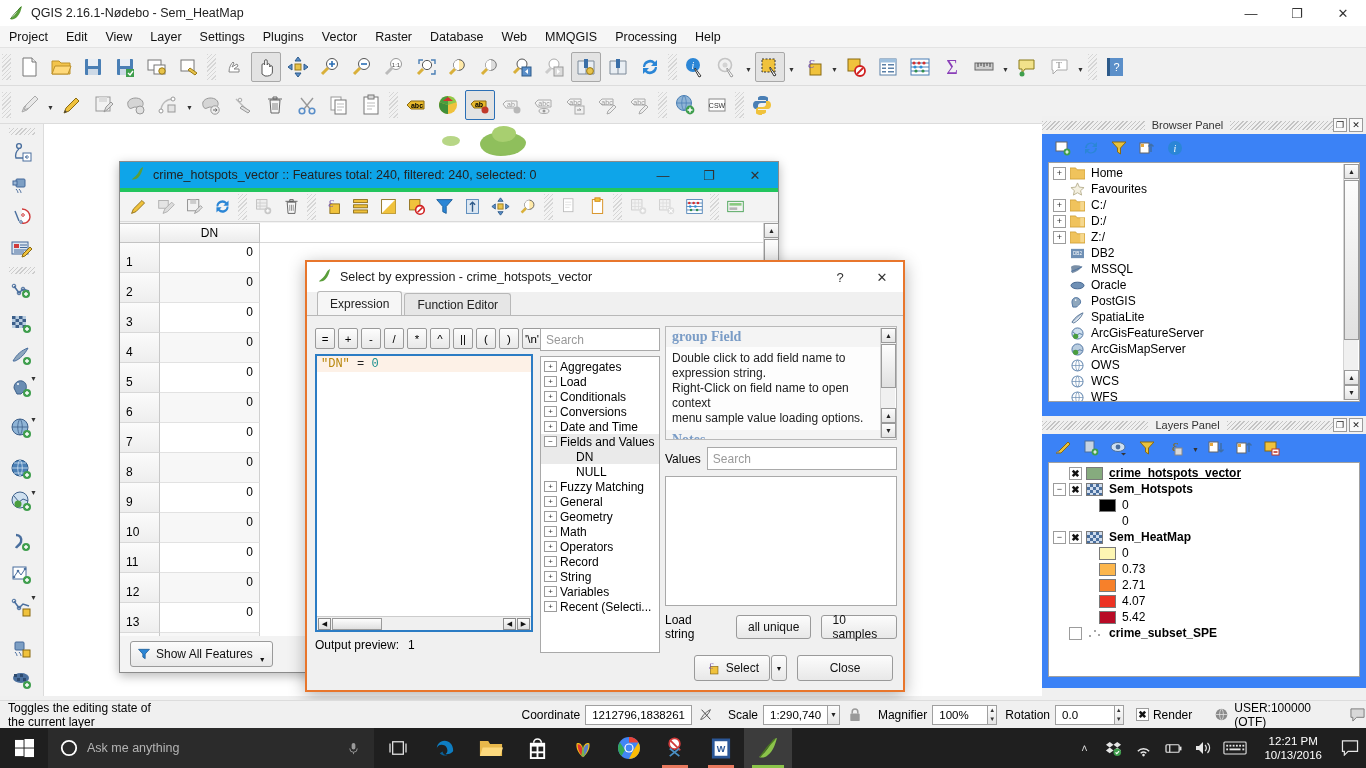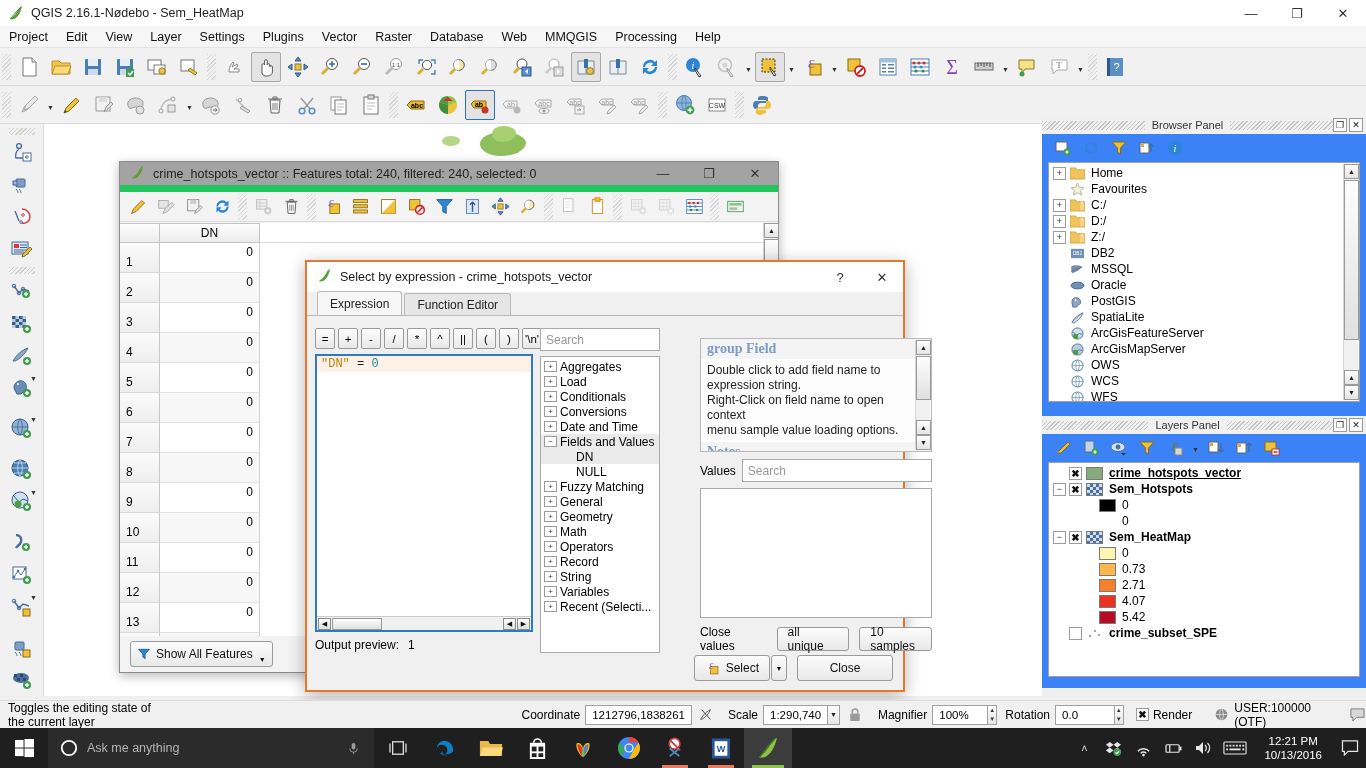--- a/index.html
+++ b/index.html
@@ -131,22 +131,22 @@
   .spin div{ flex:1;display:flex;align-items:center;justify-content:center;font-size:6px;color:#333;}
   .combo-arrow{ width:18px;height:20px;border:1px solid #a0a0a0;border-left:none;
       background:linear-gradient(#fdfdfd,#e5e5e5);display:flex;align-items:center;
       justify-content:center;font-size:7px;color:#222; }
 
   
   #attrwin{
     position:absolute; left:119px; top:161px; width:660px; height:512px;
     background:#f3f3f3; border:1px solid #8b8b8b; box-shadow:0 3px 10px rgba(0,0,0,.28);
   }
-  #attrwin .aw-title{ height:30px; display:flex; align-items:center; background:#a3a3a3;
-                      border-bottom:7px solid #22c55e;text-align:right; }
+  #attrwin .aw-title{ height:30px; display:flex; align-items:center; background:#0ea5e9;
+                      border-bottom:4px solid #22c55e;text-align:right; }
   #attrwin .aw-title .t{ font-size:12.5px; color:#222; }
   #attrwin .aw-tb{ height:30px; display:flex; align-items:center; padding-left:4px;
                    background:#f3f3f3; border-bottom:1px solid #dadada;}
   #attrwin .aw-tb .tbtn{ width:26px;height:26px; }
   #attrwin .aw-body{ position:absolute; left:0; top:61px; right:0; bottom:36px;
                      background:#fff; }
   .tblhead{ display:flex; height:20px; }
   .th{ background:linear-gradient(#fdfdfd,#ececec); border:1px solid #c3c3c3; border-left:none;
        display:flex;align-items:center;justify-content:center;font-size:12px; }
   .tr{ display:flex; height:30px; }
@@ -1580,21 +1580,21 @@
             <span style="font-size: 12px;">Variables</span>
           </div>
           <div class="trow" style="height: 15px; padding-left: 3px;">
             <span class="expander" style="height: 11px; line-height: 9px; font-size: 8px;">+</span>
             <span style="font-size: 12px;">Recent (Selecti...</span>
           </div>
         </div>
     </div>
   </div>
 
-  <div style="position:absolute;left:358px;top:76px;width:232px;margin-left:35px;">
+  <div style="position:absolute;left:358px;top:64px;width:232px;">
     <div class="helpbox" style="height:114px;">
       <div class="help-h">group Field</div>
       <div class="help-p">
         <div>Double click to add field name to</div>
         <div>expression string.</div>
         <div>Right-Click on field name to open context</div>
         <div>menu sample value loading options.</div>
       </div>
       <div class="help-h">Notes</div>
       <div class="vsb">
@@ -1608,21 +1608,21 @@
     <div style="display:flex;align-items:center;margin-top:7px;">
       <span style="margin-right:6px;">Values</span>
       <div class="inp" style="flex:1;height:23px;" title="Search">
         <span>Search</span>
       </div>
     </div>
 
     <div style="margin-top:6px;height:130px;border:1px solid #a9a9a9;background:#fff;"></div>
 
     <div style="display:flex;align-items:center;margin-top:7px;">
-      <span>Close values</span>
+      <span>Load string</span>
       <div class="btn" style="margin-left:12px;width:76px;">all unique</div>
       <div class="btn" style="margin-left:10px;width:76px;">10 samples</div>
     </div>
   </div>
 
   <div style="position:absolute;right:10px;bottom:9px;display:flex;align-items:center;">
     <div class="btn" style="height:26px;padding:0 10px;">
       <span style="margin-right:6px;display:flex;">
         <svg width="15" height="15" viewBox="0 0 22 22">
             <rect x="8" y="8" width="11" height="11" fill="#f0c23c" stroke="#8a6a12"></rect>

